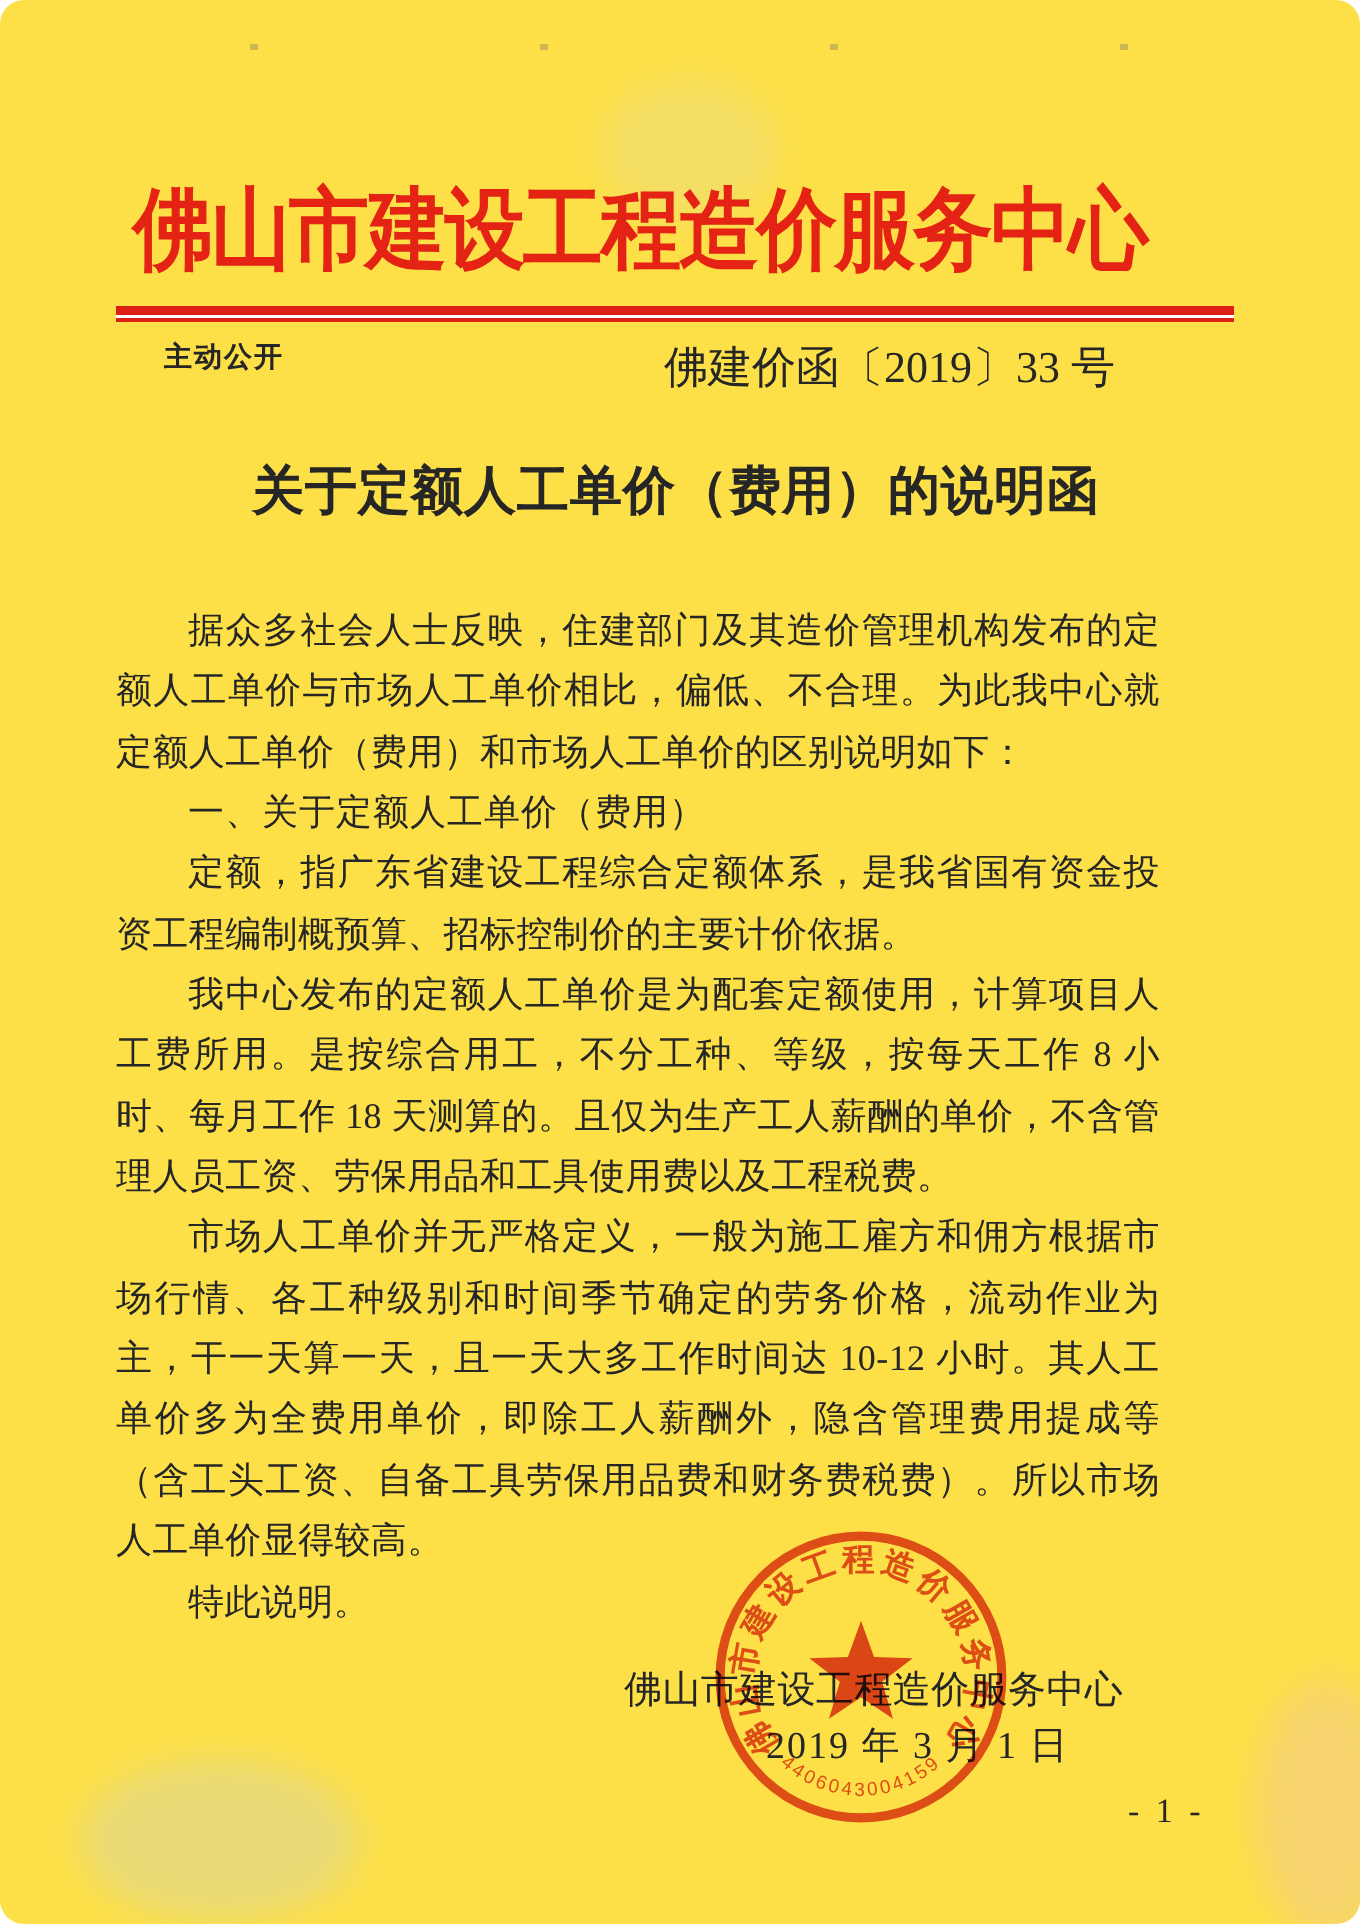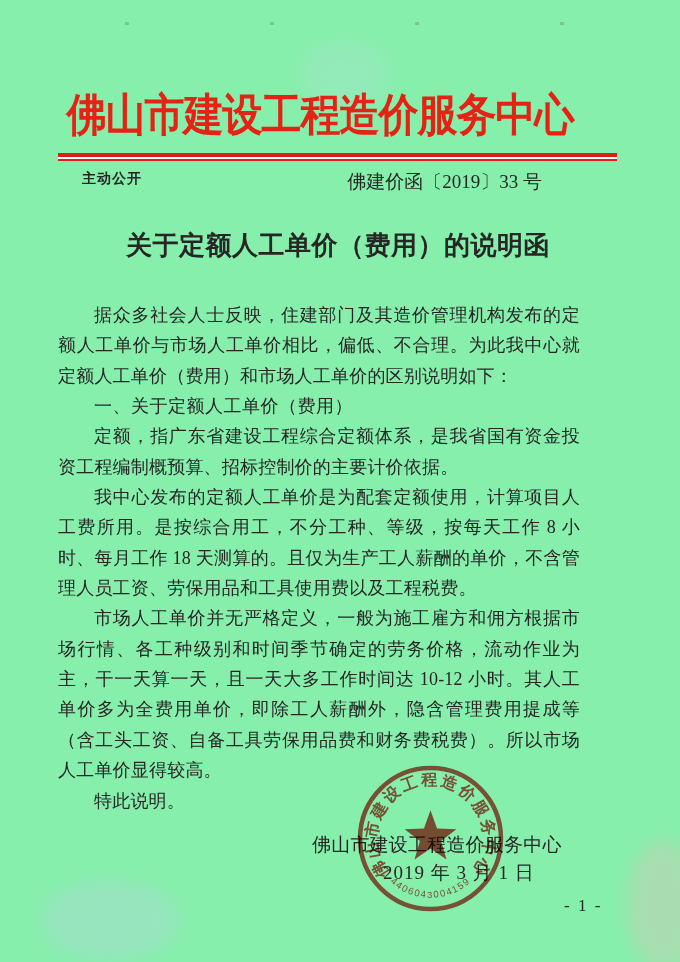--- a/index.html
+++ b/index.html
@@ -1,20 +1,21 @@
 <!DOCTYPE html>
 <html><head>
 <meta charset="utf-8">
 <style>
   html,body { margin:0; padding:0; background:#ffffff; }
   .page {
     position:relative; width:680px; height:962px;
-    background:#86efac; overflow:hidden;
+    background:#fde047; overflow:hidden;
     font-family:"Liberation Serif", serif;
     color:#262626;
+    border-radius:12px;
   }
   
   .org-header {
     position:absolute; top:84px; left:20px; width:600px;
     text-align:center;
     font-family:"Liberation Serif", serif;
     font-weight:bold; font-size:40px; letter-spacing:-1px;
     color:#e42314;
     transform:scaleY(1.12); transform-origin:top center;
     white-space:nowrap;
@@ -26,21 +27,21 @@
       #ffffff 4.5px, #ffffff 6px,
       #dd2016 6px, #dd2016 8px);
   }
   .meta-left {
     position:absolute; top:170px; left:82px;
     font-family:"Liberation Sans", sans-serif;
     font-weight:bold; font-size:14px; letter-spacing:1px;
   }
   .meta-right {
     position:absolute; top:169px; left:332px; width:210px;
-    text-align:right; font-size:19px; white-space:nowrap;
+    text-align:right; font-size:22px; white-space:nowrap;
   }
   
   .doc-title {
     position:absolute; top:228px; left:98px; width:480px;
     text-align:center; font-weight:bold; font-size:26px;
     letter-spacing:0.5px; white-space:nowrap;
   }
   
   .body-block {
     position:absolute; top:300px; left:58px; width:522px;

